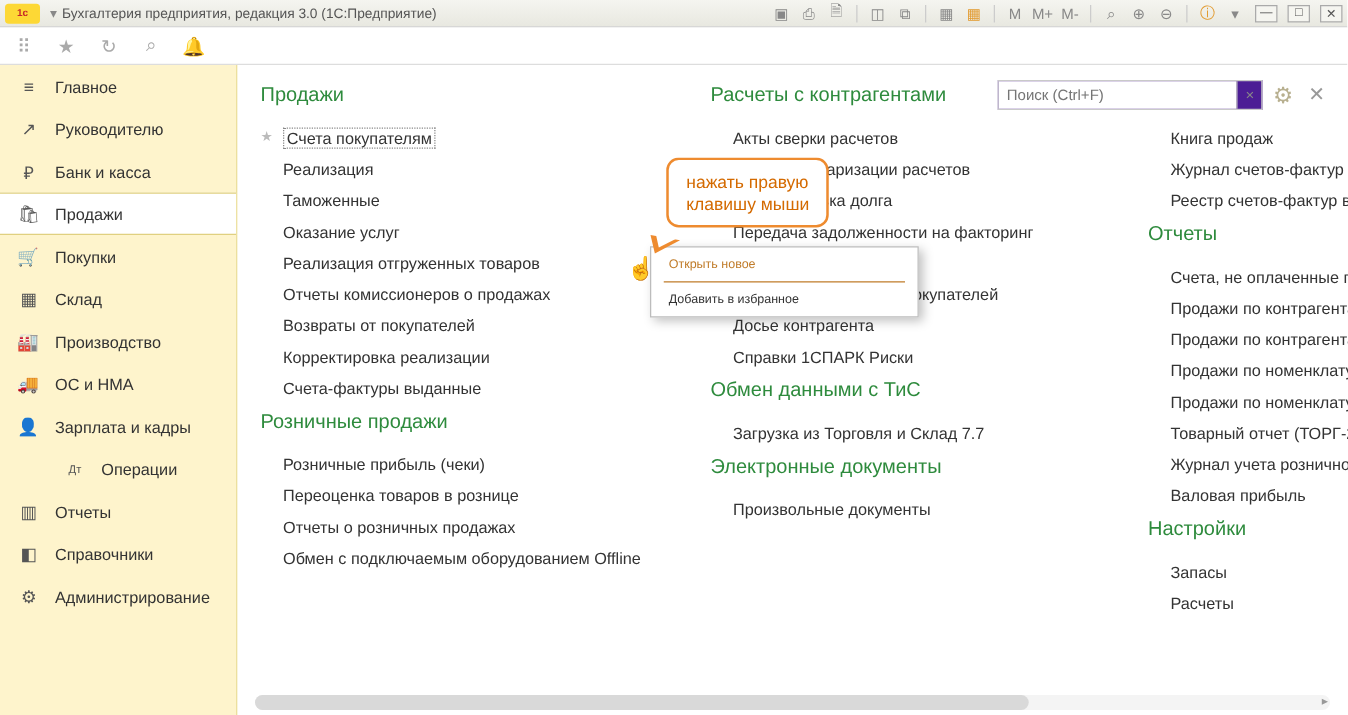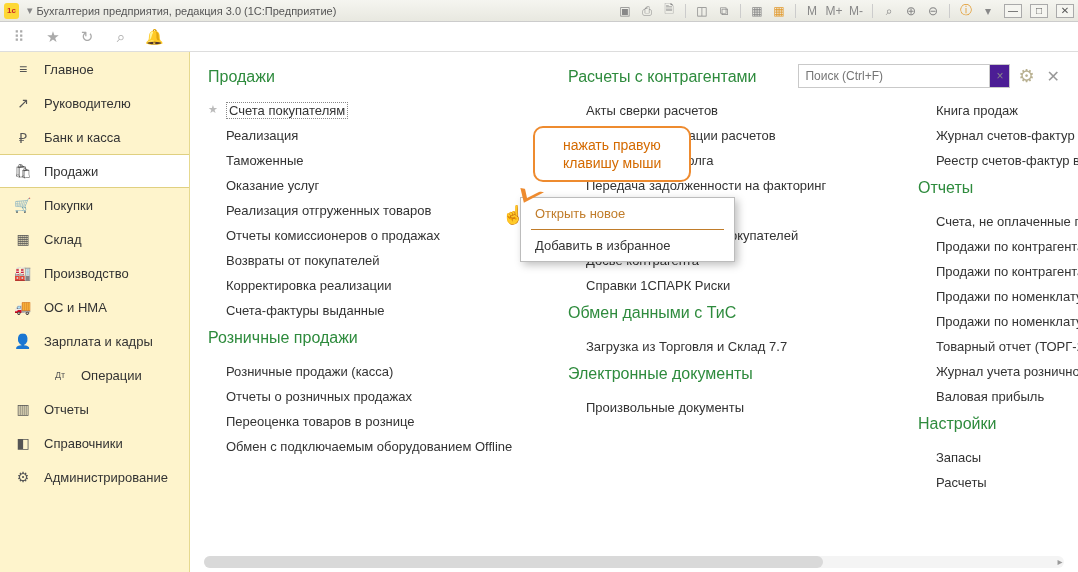--- a/index.html
+++ b/index.html
@@ -1,19 +1,19 @@
 <!DOCTYPE html>
 <html><head>
 <meta charset="utf-8">
 <style>
   * { box-sizing: border-box; margin: 0; padding: 0; font-family: Arial, sans-serif; }
   body { width: 1078px; height: 572px; background: #fff; overflow: hidden; }
 
   .titlebar { height: 22px; background: linear-gradient(#f5f5f0,#e8e8e0); border-bottom: 1px solid #ccc; display: flex; align-items: center; padding: 0 4px; font-size: 11px; color: #555; }
-  .titlebar .logo { width: 15px; height: 16px; background: #fdd835; border-radius: 3px; margin-right: 4px; display:inline-flex;align-items:center;justify-content:center;font-size:8px;font-weight:bold;color:#c62828;}
+  .titlebar .logo { width: 28px; height: 16px; background: #fdd835; border-radius: 3px; margin-right: 4px; display:inline-flex;align-items:center;justify-content:center;font-size:8px;font-weight:bold;color:#c62828;}
   .titlebar .dd { margin: 0 4px; color:#888;}
   .titlebar .title { flex: 0 0 auto; }
   .titlebar .spacer { flex: 1; }
   .titlebar .tb-icons { display: flex; gap: 6px; align-items: center; }
   .tb-ico { width: 16px; height: 16px; display:inline-flex; align-items:center; justify-content:center; color:#888; font-size:12px; cursor:pointer;}
   .tb-ico.orange { color:#e29a2e;}
   .tb-sep { width:1px; height:14px; background:#ccc; margin:0 2px;}
   .win-btn { width:18px; height:14px; border:1px solid #aaa; background:#f5f5f0; display:inline-flex;align-items:center;justify-content:center;font-size:10px;color:#555;cursor:pointer;margin-left:2px;}
 
   .toolbar2 { height: 30px; background:#fff; border-bottom:1px solid #ddd; display:flex; align-items:center; padding:0 10px; gap:16px;}
@@ -39,24 +39,24 @@
   .lnk.sel span { border:1px dotted #888; padding:0 2px;margin-top:32px;}
 
   .topright { position:absolute; top:12px; right:14px; display:flex; align-items:center; gap:8px;}
   .search-box { display:flex; align-items:center; border:1px solid #c9c9c9; background:#4c1d95; height:24px;}
   .search-box input { border:none; outline:none; height:22px; width:190px; padding:0 6px; font-size:12px; color:#888;}
   .search-box .clr { width:20px; text-align:center; border-left:1px solid #c9c9c9; color:#888; font-size:12px; cursor:pointer; line-height:22px;}
   .gear { color:#b8b090; font-size:18px; cursor:pointer;}
   .close-x { color:#999; font-size:16px; cursor:pointer; padding:0 4px;}
 
   .ctx-menu { position:absolute; left:330px; top:145px; width:215px; background:#fff; border:1px solid #bcbcbc; box-shadow:3px 3px 8px rgba(0,0,0,.25);}
-  .ctx-item { padding:8px 14px; font-size:13px; color:#333; cursor:pointer;}
+  .ctx-item { padding:8px 14px; font-size:10px; color:#333; cursor:pointer;}
   .ctx-item.hl { color:#c07c2a; border-bottom:1px solid #c07c2a; margin:0 10px; padding:8px 4px;}
 
-  .callout { position:absolute; left:343px; top:74px; background:#fff; border:2px solid #ee8b2f; border-radius:10px; padding:8px 28px; font-size:14px; color:#d46a00; line-height:1.3;}
+  .callout { position:absolute; left:343px; top:74px; background:#fff; border:2px solid #ee8b2f; border-radius:10px; padding:8px 14px; font-size:14px; color:#d46a00; line-height:1.3;}
   .callout::after { content:""; position:absolute; left:-16px; bottom:-24px; width:0;height:0; border-top:14px solid #ee8b2f; border-left:6px solid transparent; border-right:18px solid transparent; transform:rotate(10deg);}
   .callout::before { content:""; position:absolute; left:-12px; bottom:-19px; width:0;height:0; border-top:12px solid #fff; border-left:5px solid transparent; border-right:16px solid transparent; transform:rotate(10deg); z-index:1;}
 
   .cursor-hand { position:absolute; left:312px; top:152px; font-size:18px; color:#000; z-index:5; pointer-events:none;}
 
   .hscroll { position:absolute; bottom:4px; left:14px; right:14px; height:12px; background:#f4f4f4; border-radius:6px;}
   .hscroll .thumb { position:absolute; left:0; width:72%; height:100%; background:#d9d9d9; border-radius:6px;}
   .hscroll .arr { position:absolute; top:0; width:12px; height:12px; color:#999; font-size:10px; text-align:center; line-height:12px;}
   .hscroll .arr.l { left:-2px;}
   .hscroll .arr.r { right:-2px;}
@@ -178,23 +178,23 @@
         <a class="lnk">Реализация</a>
         <a class="lnk">Таможенные</a>
         <a class="lnk">Оказание услуг</a>
         <a class="lnk">Реализация отгруженных товаров</a>
         <a class="lnk">Отчеты комиссионеров о продажах</a>
         <a class="lnk">Возвраты от покупателей</a>
         <a class="lnk">Корректировка реализации</a>
         <a class="lnk">Счета-фактуры выданные</a>
 
         <div class="sec-h">Розничные продажи</div>
-        <a class="lnk">Розничные продажи (касса)</a>
+        <a class="lnk">Розничные прибыль (чеки)</a>
+        <a class="lnk">Переоценка товаров в рознице</a>
         <a class="lnk">Отчеты о розничных продажах</a>
-        <a class="lnk">Переоценка товаров в рознице</a>
         <a class="lnk">Обмен с подключаемым оборудованием Offline</a>
       </div>
 
       <div class="col c2">
         <div class="sec-h first">Расчеты с контрагентами</div>
         <a class="lnk">Акты сверки расчетов</a>
         <a class="lnk">Акты инвентаризации расчетов</a>
         <a class="lnk">Корректировка долга</a>
         <a class="lnk">Передача задолженности на факторинг</a>
         <a class="lnk">Начисление пеней</a>

